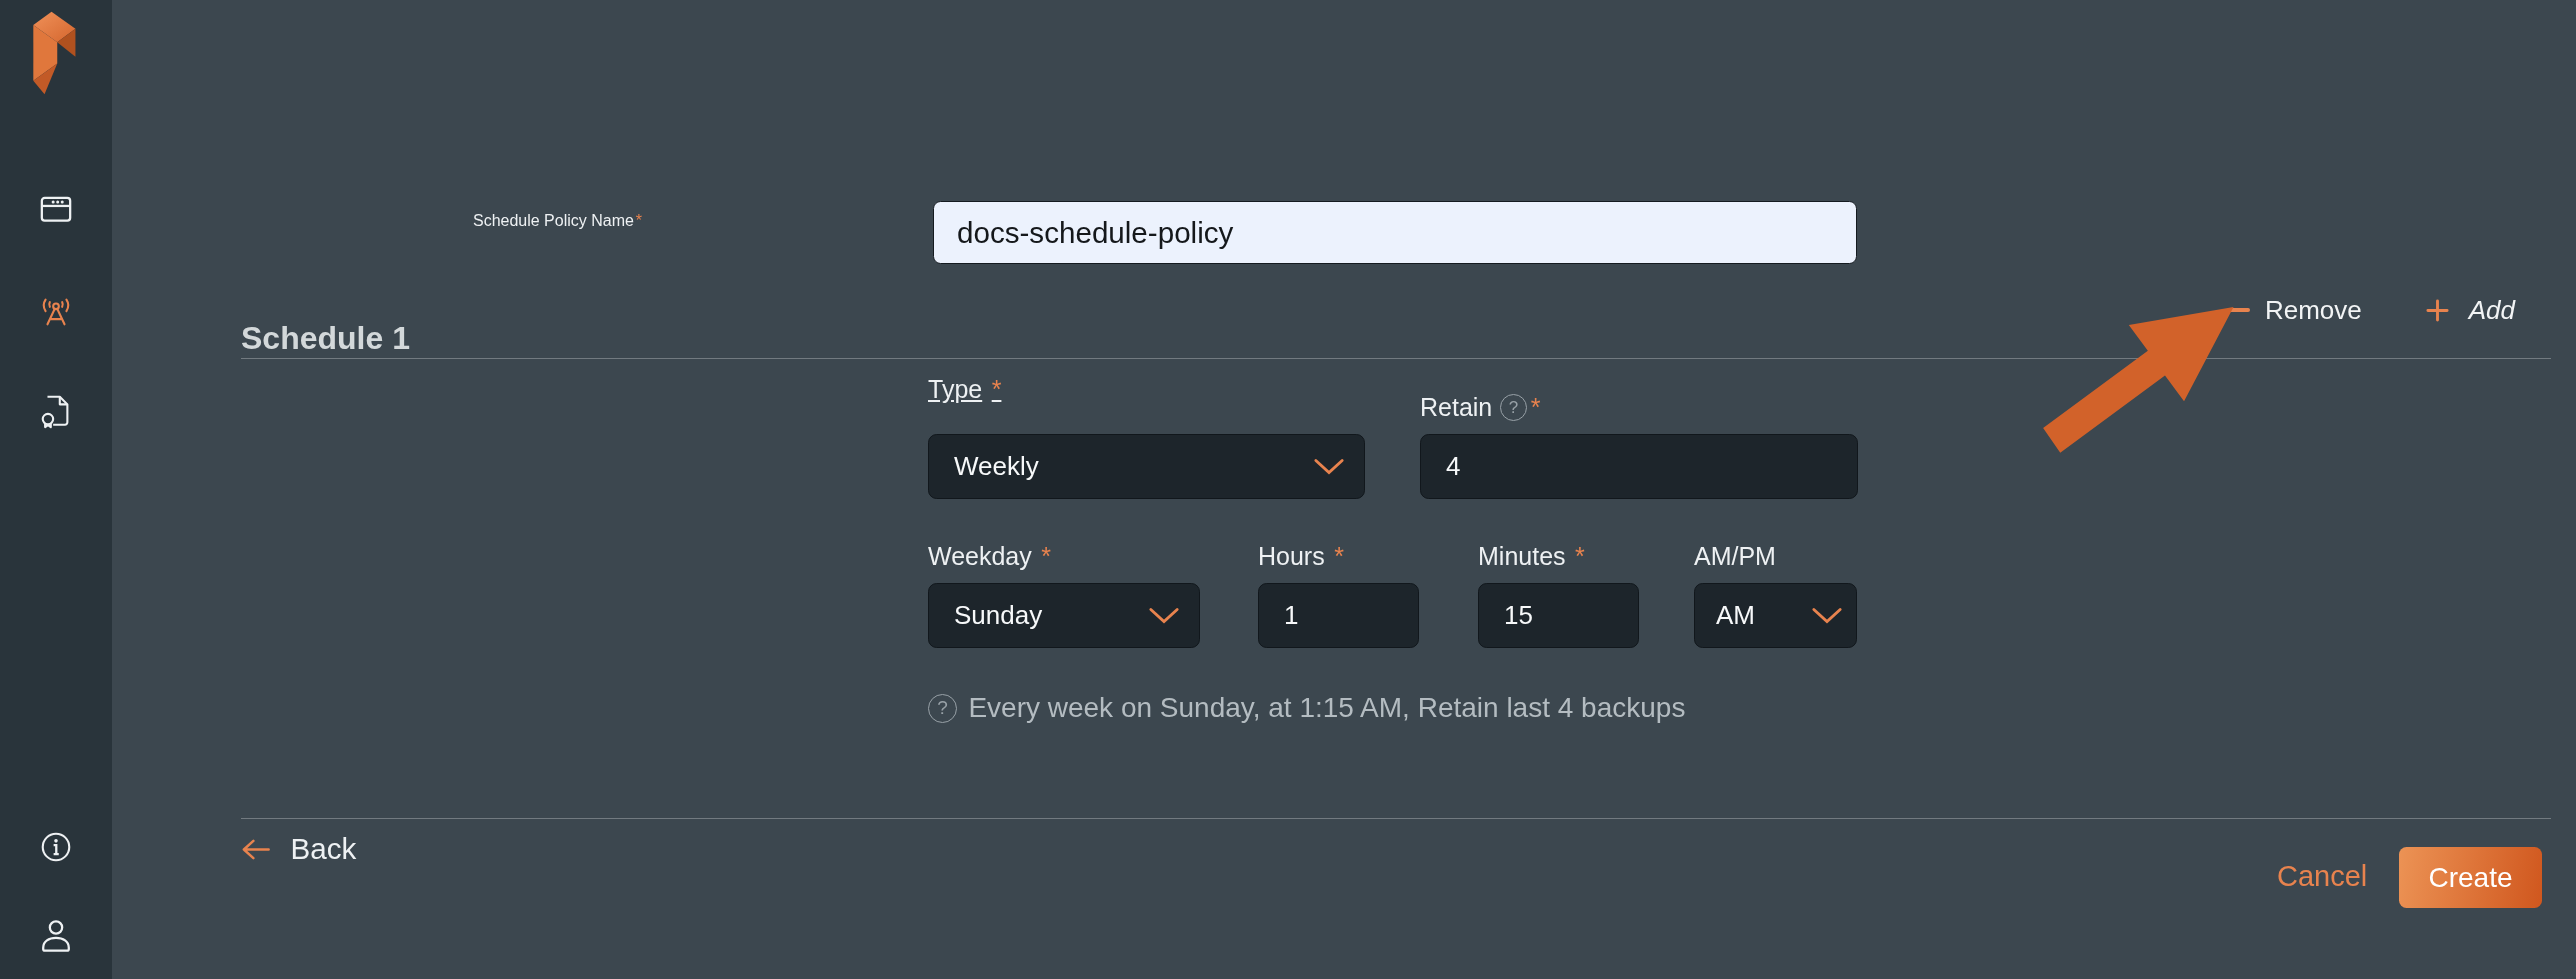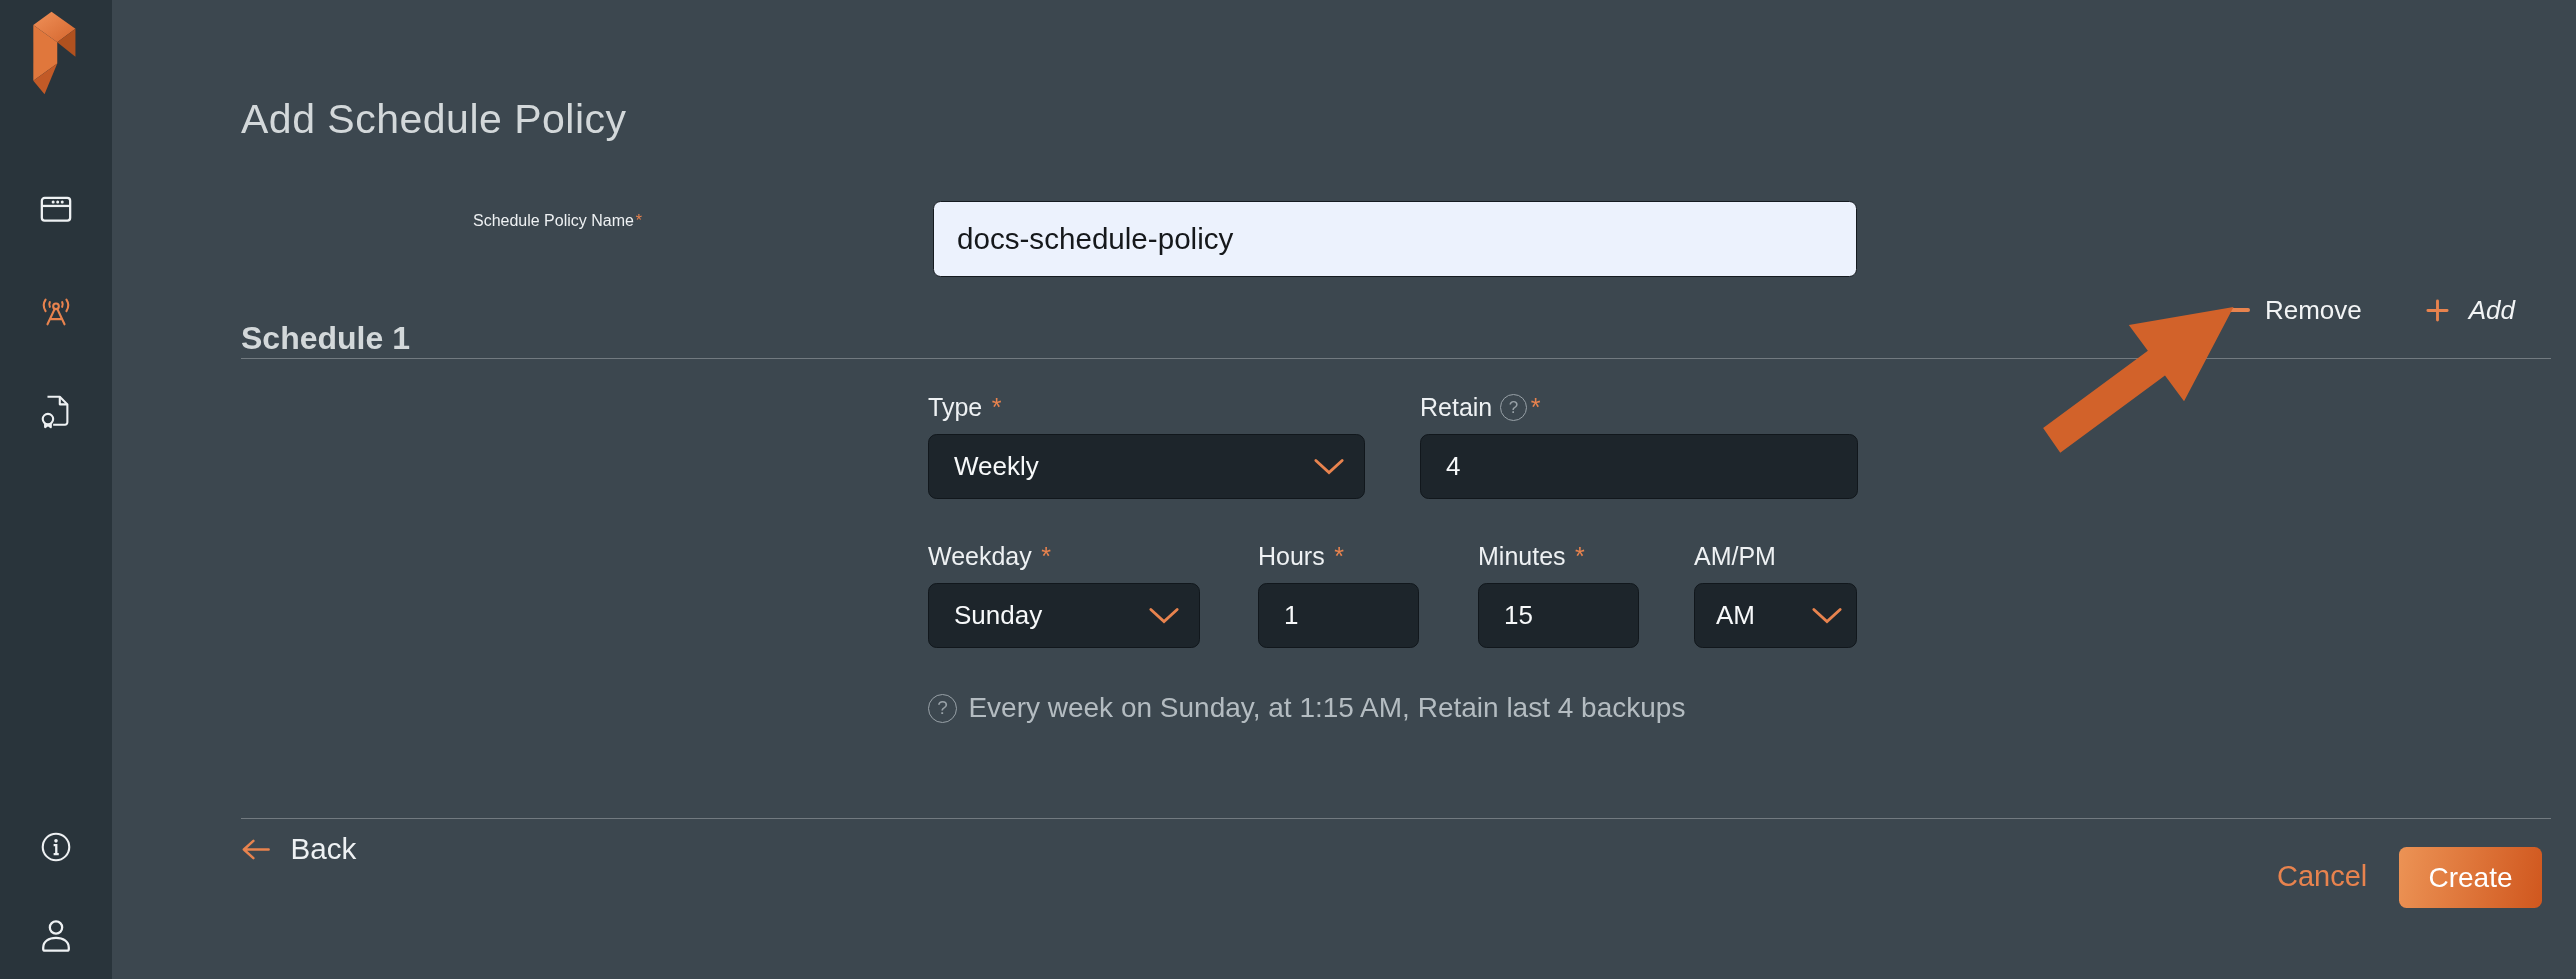--- a/index.html
+++ b/index.html
@@ -15,21 +15,21 @@
   .page-title{position:absolute;left:241px;top:69px;font-size:41px;font-weight:400;
               color:#d3d8da;letter-spacing:0.5px;}
   .section-title{position:absolute;left:241px;top:293px;font-size:32px;color:#d3d8da;}
   .field-label{position:absolute;font-size:25px;color:#eef1f3;display:flex;align-items:center;gap:7.6px;}
   .req{color:#e8834e;margin-left:1.9px;}
   .divider{position:absolute;left:241px;width:2310px;height:1px;background:rgba(255,255,255,.28);}
 
   
   .name-label{position:absolute;left:241px;width:633px;top:212px;font-size:16px;color:#eef1f3;
               text-align:center;}
-  .name-input{position:absolute;left:933px;top:201px;width:924px;height:76px;box-sizing:border-box;
+  .name-input{position:absolute;left:933px;top:201px;width:924px;height:63px;box-sizing:border-box;
               background:#ecf2fd;border:1.9px solid #151b20;border-radius:7.6px;color:#15181b;
               font-size:29.6px;font-family:"Liberation Sans",sans-serif;padding:0 0 0 23px;outline:none;}
   .dark-field{position:absolute;height:65px;box-sizing:border-box;background:#1d252b;
               border:1.9px solid #11171c;border-radius:8.6px;color:#f7f9fa;font-size:26px;
               display:flex;align-items:center;padding-left:25px;cursor:pointer;}
   .dark-field .chev{position:absolute;right:19px;top:50%;transform:translateY(-50%);}
 
   
   .section-actions{position:absolute;right:61px;top:289px;height:42px;display:flex;
                    align-items:center;font-size:26px;color:#f2f4f5;}
@@ -116,21 +116,20 @@
     </div>
 
     <div class="side-icon" style="top:917px;">
       <svg width="36" height="38" viewBox="0 0 38 40" fill="none" stroke="#eef1f3" stroke-width="2.4" stroke-linecap="round" stroke-linejoin="round">
         <circle cx="19" cy="11" r="6.5"></circle>
         <path d="M5.5,34 v-1.5 c0,-7 6,-10.5 13.5,-10.5 s13.5,3.5 13.5,10.5 V34 c0,1 -1,1.5 -2,1.5 h-23 c-1,0 -2,-0.5 -2,-1.5 z"></path>
       </svg>
     </div>
   </aside>
 
-  <h1 class="page-title">Add Schedule Policy</h1>
 
   <div class="name-label">
     <span>Schedule Policy Name</span><span class="req">*</span>
   </div>
   <input class="name-input" type="text" value="docs-schedule-policy" style="">
 
   <h2 class="section-title">Schedule 1</h2>
 
   <div class="section-actions">
     <div class="action" style="gap:15.3px;">
@@ -140,21 +139,21 @@
     <div class="action" style="gap:19px;margin-left:63px;font-style:italic;">
       <svg width="25" height="25" viewBox="0 0 26 26">
         <path d="M13,3 V23 M3,13 H23" stroke="#e8834e" stroke-width="3" fill="none" stroke-linecap="round"></path>
       </svg>
       <span>Add</span>
     </div>
   </div>
 
   <div class="divider" style="top:358px;"></div>
 
-  <div class="field-label" style="left:928px;top:393px;">
+  <div class="field-label" style="left:928px;top:375px;text-decoration:underline;">
     <span>Type</span>
       <span class="req">*</span>
   </div>
   <div class="dark-field" style="left:928px;top:434px;width:437px;">
     <span>Weekly</span>
     <svg class="chev" width="32" height="19" viewBox="0 0 34 20">
       <path d="M3,3 L17,16 L31,3" stroke="#e8834e" stroke-width="3" fill="none" stroke-linecap="round"></path>
     </svg>
   </div>
 

